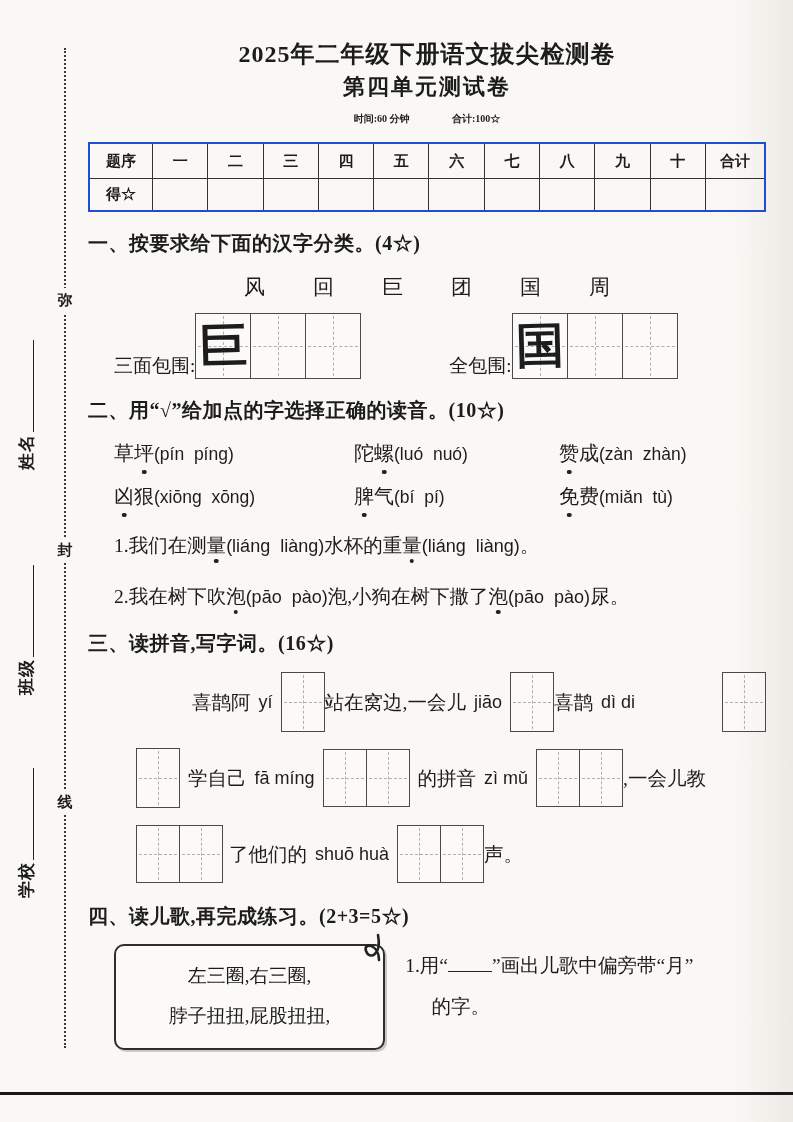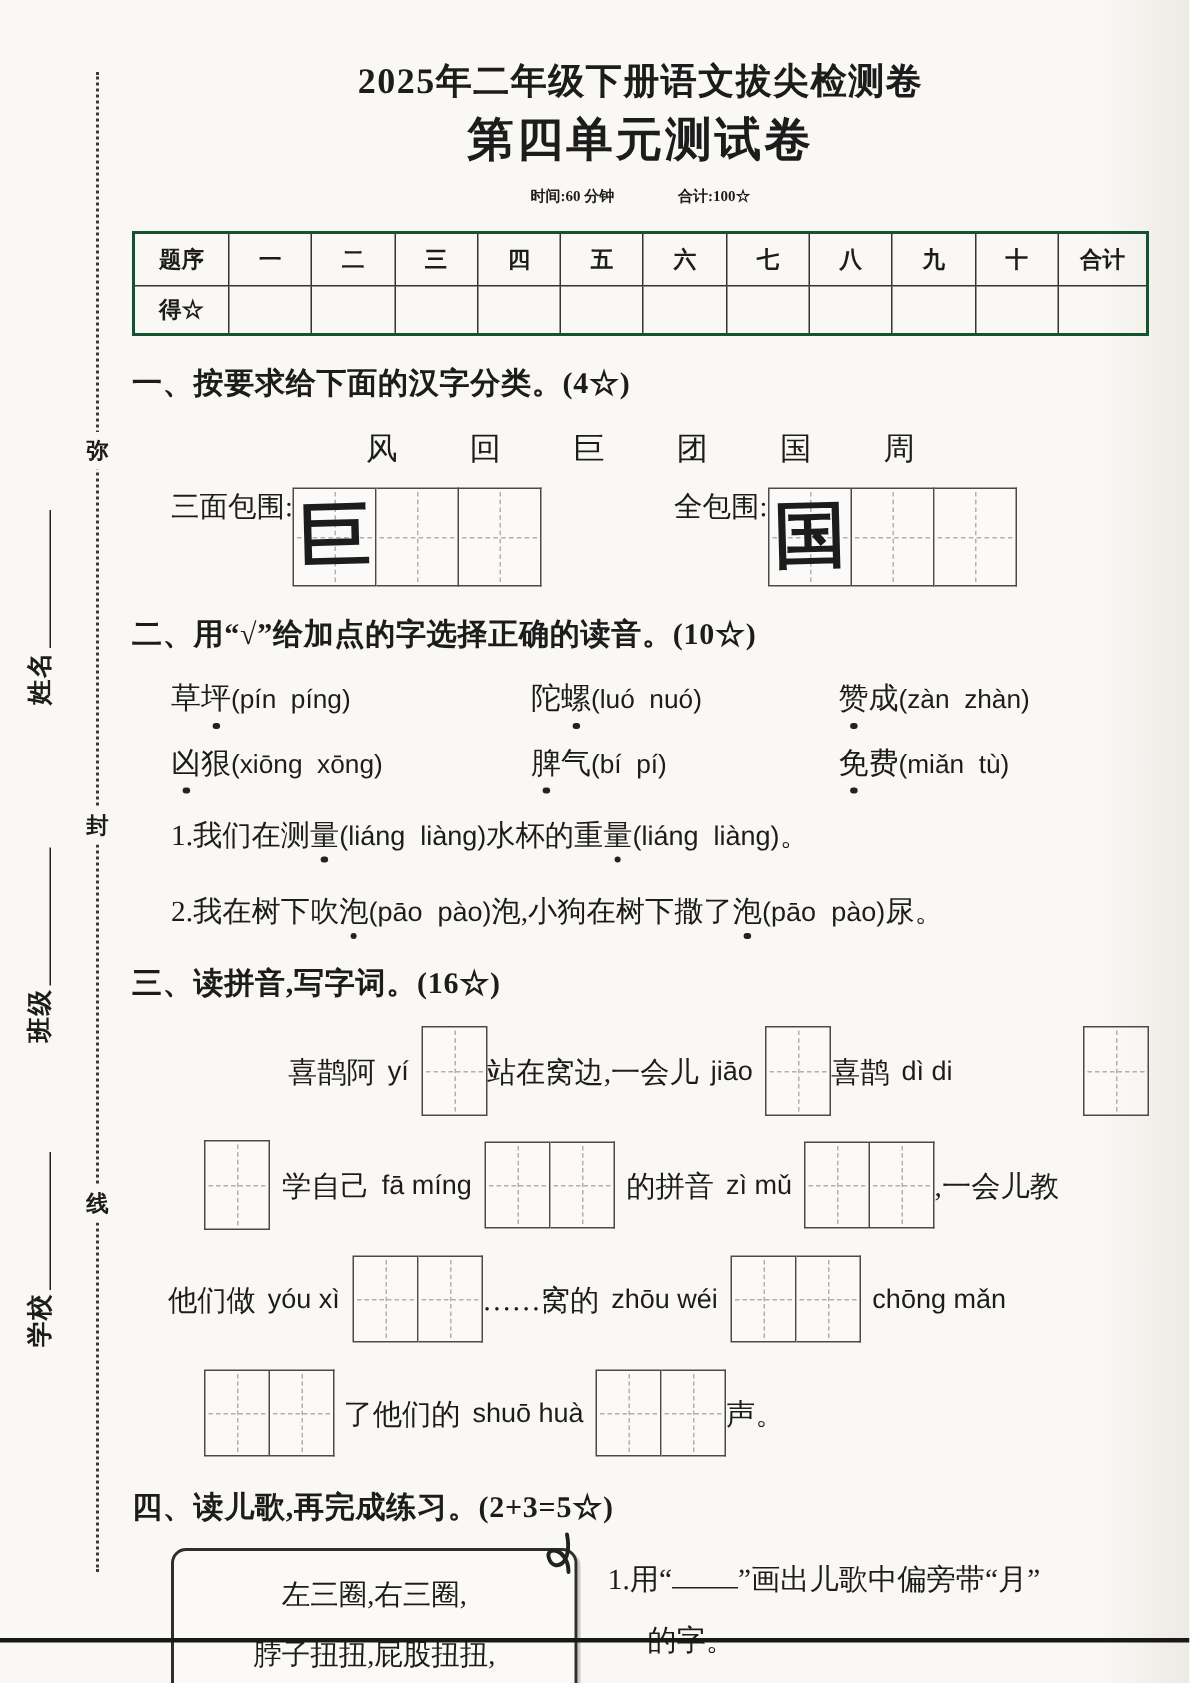--- a/index.html
+++ b/index.html
@@ -33,41 +33,41 @@
     display:flex; align-items:center; justify-content:center;
     font-size:17px; font-weight:600; letter-spacing:1px;
     white-space:nowrap;
   }
   .seal-blank { display:inline-block; width:92px; border-bottom:1.5px solid #222; height:14px; margin-left:2px; }
 
   
   .content { position:absolute; left:88px; top:0; width:678px; }
 
   .title1 { margin-top:38px; text-align:center; font-size:24px; font-weight:bold; letter-spacing:1px; }
-  .title2 { text-align:center; font-size:31px; font-weight:bold; margin-top:2px; letter-spacing:2px; }
+  .title2 { text-align:center; font-size:22px; font-weight:bold; margin-top:2px; letter-spacing:2px; }
   .meta   { text-align:center; margin-top:10px; font-size:10px; font-weight:bold; }
   .meta span { margin:0 20px; }
 
   
   table.score { border-collapse:collapse; margin-top:16px; width:100%; }
   table.score td {
     border:1px solid #333; text-align:center;
     font-size:15px; font-weight:bold; padding:0;
   }
-  table.score { border:2px solid #14532d; }
+  table.score { border:2px solid #1d4ed8; }
   table.score tr:nth-child(1) td { height:34px; }
   table.score tr:nth-child(2) td { height:31px; }
   td.c-first { width:62px; }
   td.c-last  { width:58px; }
 
   .sec-heading { font-size:20px; font-weight:600; margin:18px 0 0 0; letter-spacing:0.5px; }
 
   
   .s1-chars { display:flex; justify-content:center; gap:48px; font-size:21px; margin-top:16px; font-weight:500; }
-  .s1-row { display:flex; align-items:flex-start; margin-top:12px; margin-left:26px; }
+  .s1-row { display:flex; align-items:flex-end; margin-top:12px; margin-left:26px; }
   .s1-label { font-size:19px; }
   .grid { display:flex; }
   .cell {
     position:relative; border:1.4px solid #4a4a4a; border-left:none;
     background:rgba(255,255,255,0.35);
   }
   .cell:first-child { border-left:1.4px solid #4a4a4a; }
   .cell::before { content:""; position:absolute; top:50%; left:2px; right:2px; border-top:1px dashed #b0b0b0; }
   .cell::after  { content:""; position:absolute; left:50%; top:2px; bottom:2px; border-left:1px dashed #b0b0b0; }
   .cell.big { width:54px; height:64px; }
@@ -282,35 +282,20 @@
           <span class="cell dbl"></span>
         </span>
       <span class="cn" style="margin-left:8px;">的拼音</span>
       <span class="py">zì mǔ</span>
       <span class="grid">
           <span class="cell dbl"></span>
           <span class="cell dbl"></span>
         </span>
       <span class="cn">,一会儿教</span>
     </div>
-    <div class="s3-line" style="margin-left:24px;">
-      <span class="cn">他们做</span>
-      <span class="py">yóu xì</span>
-      <span class="grid">
-          <span class="cell dbl"></span>
-          <span class="cell dbl"></span>
-        </span>
-      <span class="cn">……窝的</span>
-      <span class="py">zhōu wéi</span>
-      <span class="grid">
-          <span class="cell dbl"></span>
-          <span class="cell dbl"></span>
-        </span>
-      <span class="py push-right">chōng mǎn</span>
-    </div>
     <div class="s3-line">
       <span class="grid">
           <span class="cell dbl"></span>
           <span class="cell dbl"></span>
         </span>
       <span class="cn" style="margin-left:6px;">了他们的</span>
       <span class="py">shuō huà</span>
       <span class="grid">
           <span class="cell dbl"></span>
           <span class="cell dbl"></span>

